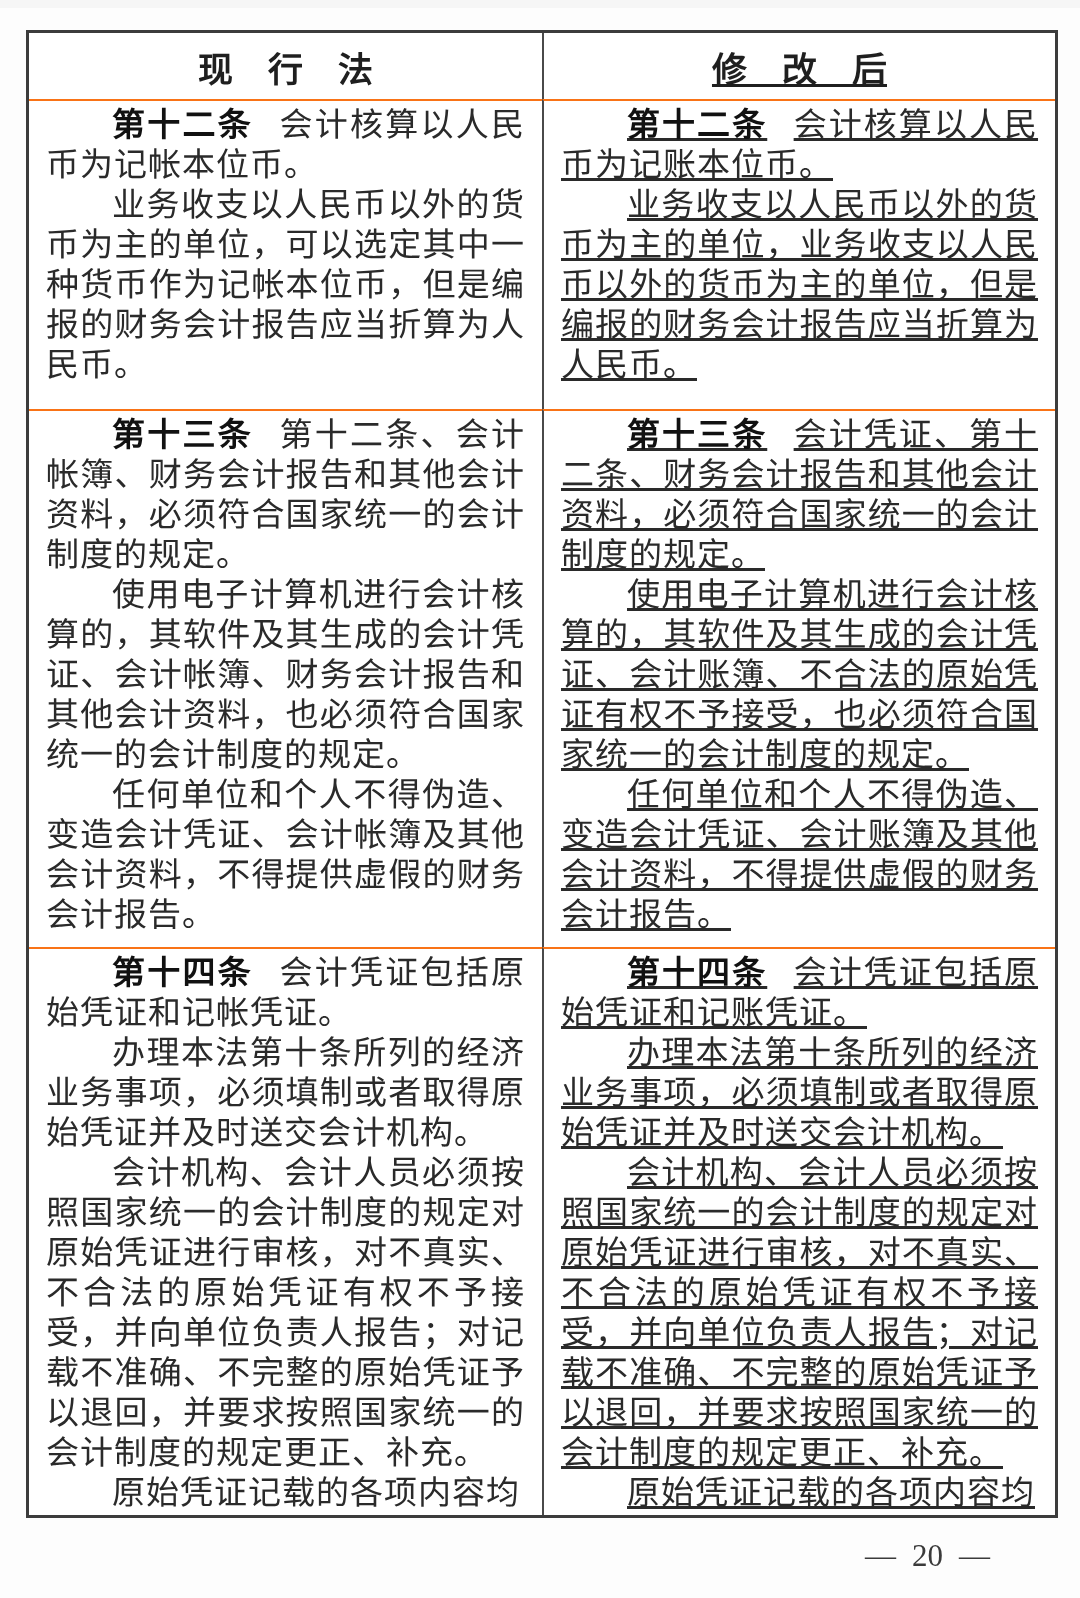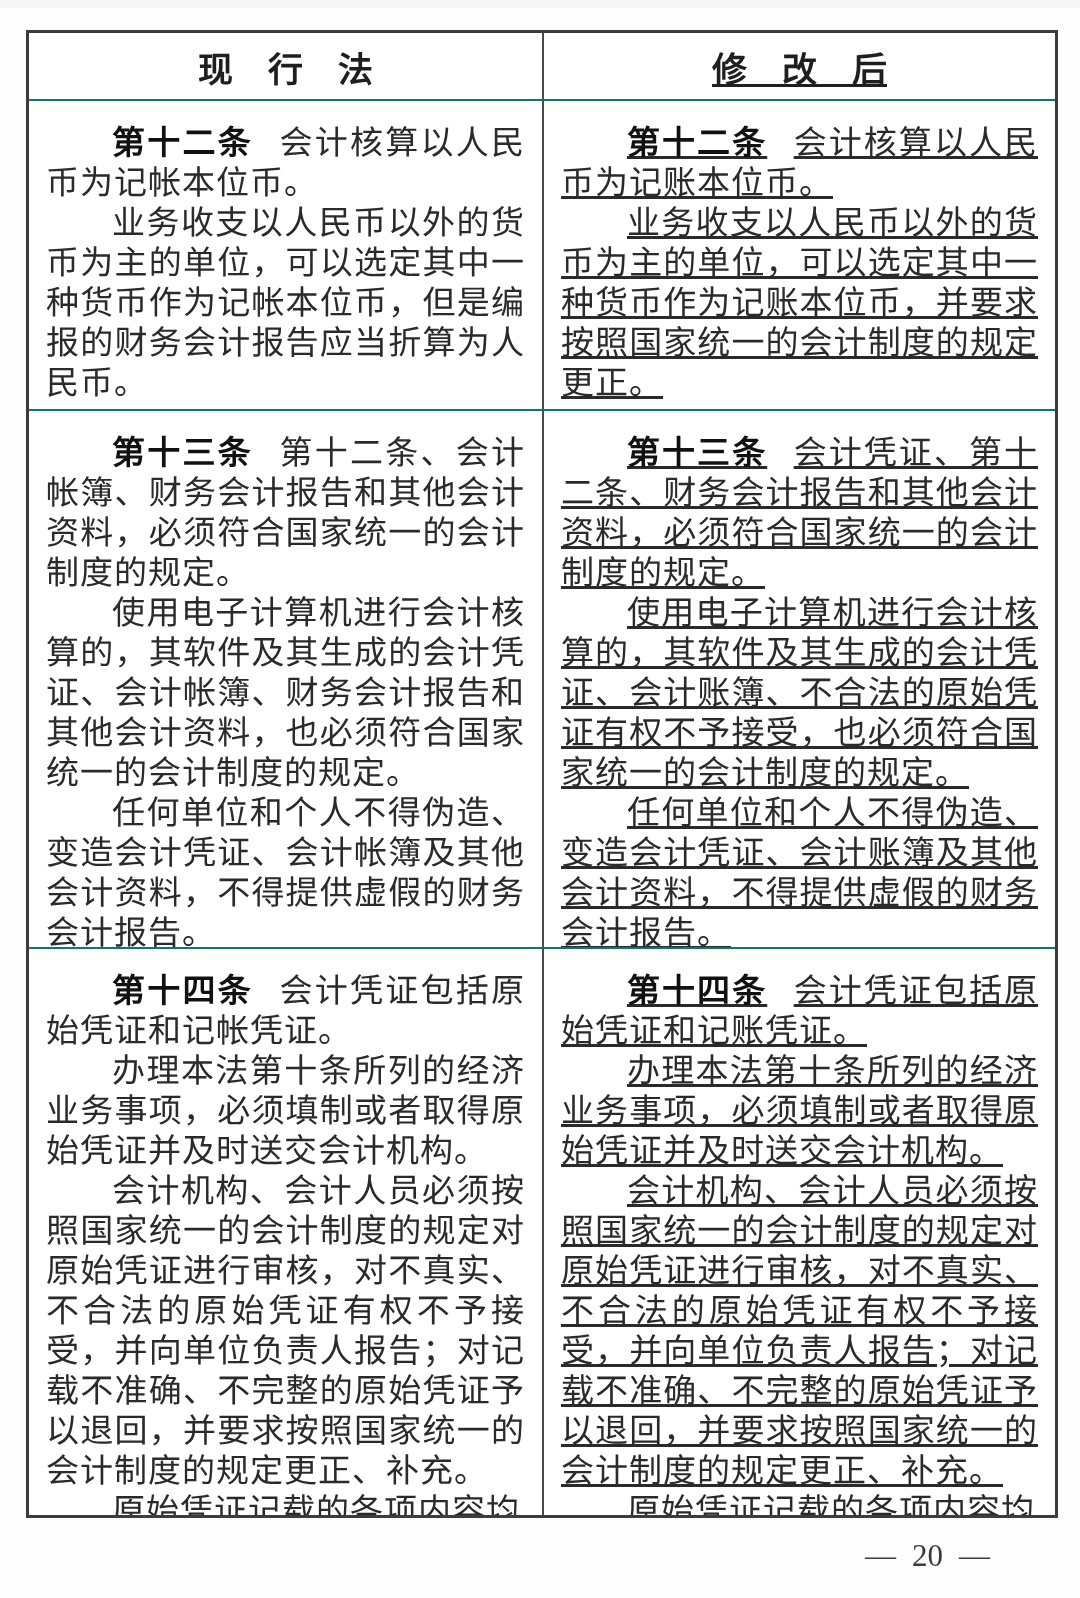--- a/index.html
+++ b/index.html
@@ -26,22 +26,22 @@
     box-sizing: border-box;
     background: #ffffff;
     border: 3px solid #3c3c3c;
     display: grid;
     grid-template-columns: 1fr 1fr;
     grid-template-rows: 66px 310px 538px 1fr;
   }
   .cell {
     box-sizing: border-box;
     overflow: hidden;
-    padding: 22px 17px 0 17px;
-    border-top: 2px solid #0f766e;
+    padding: 4px 17px 0 17px;
+    border-top: 2px solid #f97316;
   }
   .cell.col-right {
     border-left: 2px solid #4a4a4a;
     text-decoration: underline;
   }
   .cell.header {
     border-top: none;
     padding: 0;
     display: flex;
     align-items: center;
@@ -91,21 +91,21 @@
     <div class="cell header col-right">
       <span>修　改　后</span>
     </div>
 
     <div class="cell">
       <p class="para"><span class="article">第十二条</span><span>会计核算以人民币为记帐本位币。</span></p>
       <p class="para">业务收支以人民币以外的货币为主的单位，可以选定其中一种货币作为记帐本位币，但是编报的财务会计报告应当折算为人民币。</p>
     </div>
     <div class="cell col-right">
       <p class="para"><span class="article">第十二条</span><span>会计核算以人民币为记账本位币。</span></p>
-      <p class="para">业务收支以人民币以外的货币为主的单位，可以选定其中一种货币作为记账本位币，并要求按照国家统一的会计制度的规定更正。</p>
+      <p class="para">业务收支以人民币以外的货币为主的单位，业务收支以人民币以外的货币为主的单位，但是编报的财务会计报告应当折算为人民币。</p>
     </div>
 
     <div class="cell">
       <p class="para"><span class="article">第十三条</span><span>第十二条、会计帐簿、财务会计报告和其他会计资料，必须符合国家统一的会计制度的规定。</span></p>
       <p class="para">使用电子计算机进行会计核算的，其软件及其生成的会计凭证、会计帐簿、财务会计报告和其他会计资料，也必须符合国家统一的会计制度的规定。</p>
       <p class="para">任何单位和个人不得伪造、变造会计凭证、会计帐簿及其他会计资料，不得提供虚假的财务会计报告。</p>
     </div>
     <div class="cell col-right">
       <p class="para"><span class="article">第十三条</span><span>会计凭证、第十二条、财务会计报告和其他会计资料，必须符合国家统一的会计制度的规定。</span></p>
       <p class="para">使用电子计算机进行会计核算的，其软件及其生成的会计凭证、会计账簿、不合法的原始凭证有权不予接受，也必须符合国家统一的会计制度的规定。</p>

